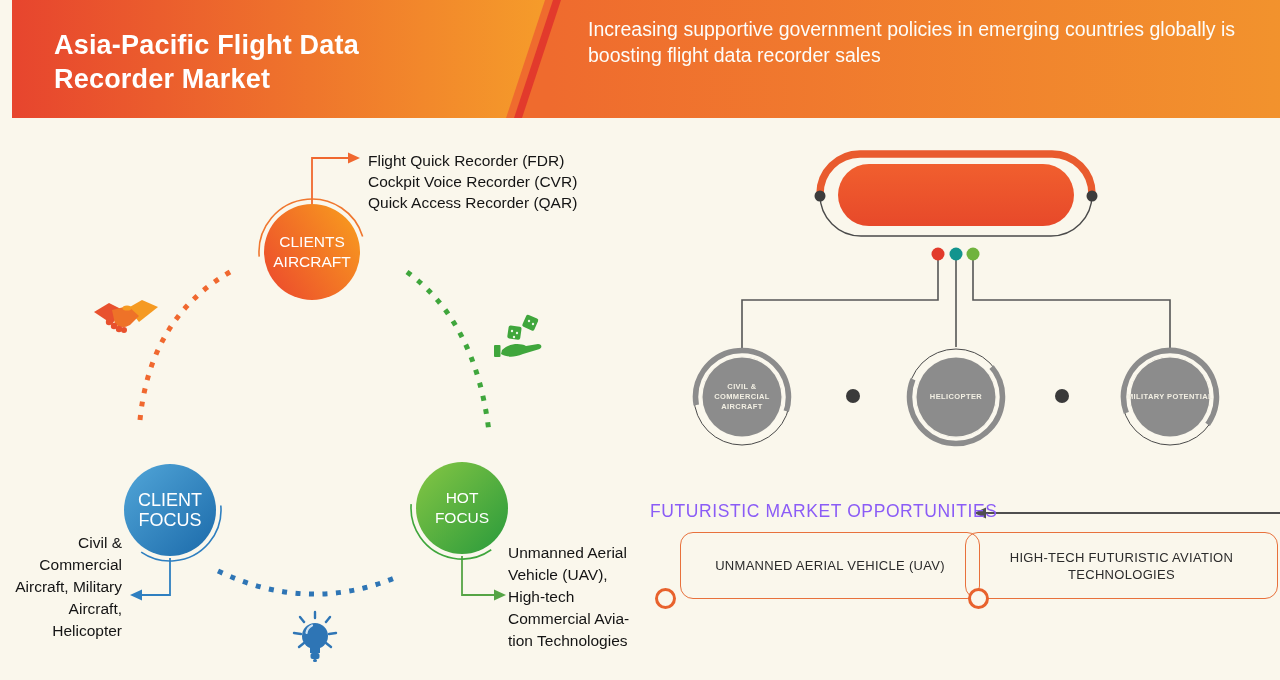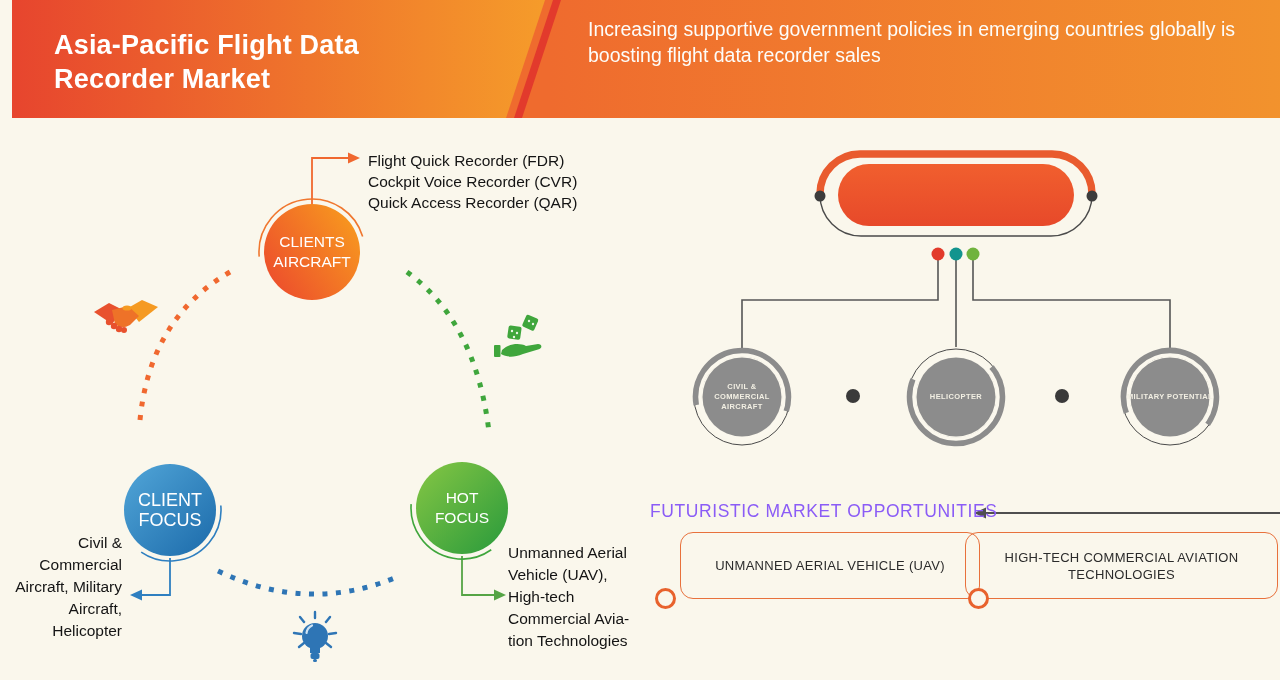--- a/index.html
+++ b/index.html
@@ -237,19 +237,19 @@
       <circle cx="50" cy="50" r="39.5" fill="#8c8c8c"></circle>
     </svg>
     <div class="seg-label preline">MILITARY POTENTIAL</div>
   </div>
 
   <div id="fut-heading">FUTURISTIC MARKET OPPORTUNITIES</div>
   <div id="fut-box-1" class="fut-box">
     <span class="preline">UNMANNED AERIAL VEHICLE (UAV)</span>
   </div>
   <div id="fut-box-2" class="fut-box">
-    <span class="preline">HIGH-TECH COMMERCIAL AVIATION
+    <span class="preline">HIGH-TECH FUTURISTIC AVIATION
 TECHNOLOGIES</span>
   </div>
   <div id="fut-knob-1" class="fut-knob"></div>
   <div id="fut-knob-2" class="fut-knob"></div>
 
 </div>
 
 </body></html>

